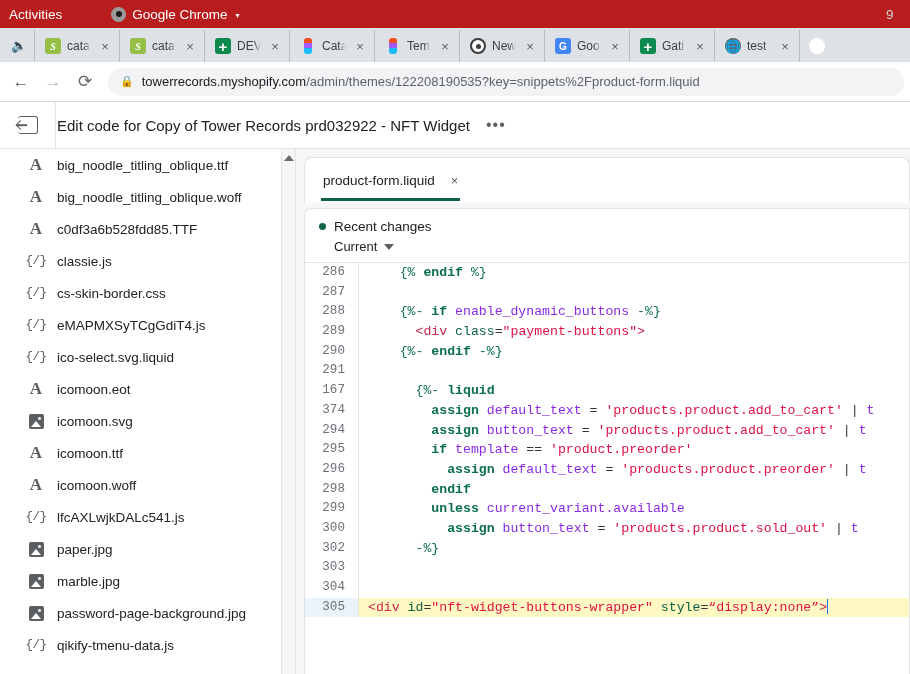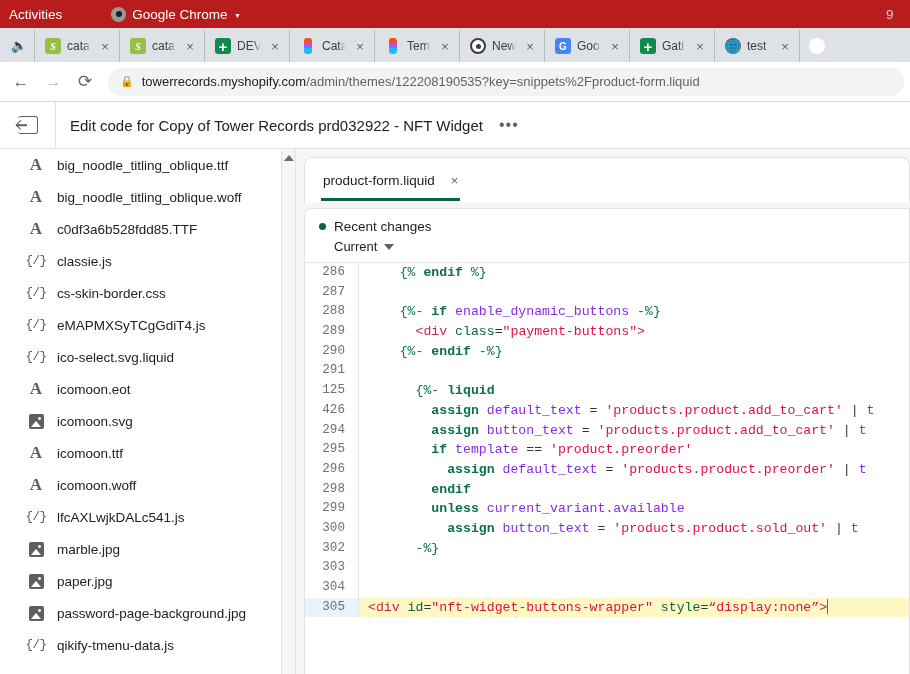--- a/index.html
+++ b/index.html
@@ -177,21 +177,21 @@
     width: 11px; height: 1.6px; background: #5c5f62; transform: translateY(-50%);
   }
   .back-icon::after {
     content: ""; position: absolute; left: -1px; top: 50%;
     width: 6px; height: 6px;
     border-left: 1.6px solid #5c5f62; border-bottom: 1.6px solid #5c5f62;
     transform: translateY(-50%) rotate(45deg);
   }
   .admin-title {
     font-size: 15px; color: #202223;
-    margin-left: 14px;
+    margin-left: 1px;
   }
   .admin-more {
     margin-left: 16px; font-size: 16px; color: #5c5f62;
     letter-spacing: 1px;
   }
 
   
   .main {
     display: flex;
     width: 910px; height: 527px;
@@ -512,27 +512,27 @@
         <div class="file-row">
           <span class="ficon">
             <span class="ficon-code">{/}</span>
           </span>
           <span class="fname">lfcAXLwjkDALc541.js</span>
         </div>
         <div class="file-row">
           <span class="ficon">
             <span class="ficon-img"></span>
           </span>
+          <span class="fname">paper.jpg</span>
+        </div>
+        <div class="file-row">
+          <span class="ficon">
+            <span class="ficon-img"></span>
+          </span>
           <span class="fname">marble.jpg</span>
-        </div>
-        <div class="file-row">
-          <span class="ficon">
-            <span class="ficon-img"></span>
-          </span>
-          <span class="fname">paper.jpg</span>
         </div>
         <div class="file-row">
           <span class="ficon">
             <span class="ficon-img"></span>
           </span>
           <span class="fname">password-page-background.jpg</span>
         </div>
         <div class="file-row">
           <span class="ficon">
             <span class="ficon-code">{/}</span>
@@ -565,22 +565,22 @@
         </div>
       </div>
 
       <div class="code" id="code-area">
           <div class="code-line"><div class="gutter">286</div><div class="ctext"><span class="tk-plain">    </span><span class="tk-liq">{% </span><span class="tk-kw">endif</span><span class="tk-liq"> %}</span></div></div>
           <div class="code-line"><div class="gutter">287</div><div class="ctext"></div></div>
           <div class="code-line"><div class="gutter">288</div><div class="ctext"><span class="tk-plain">    </span><span class="tk-liq">{%- </span><span class="tk-kw">if</span><span class="tk-plain"> </span><span class="tk-var">enable_dynamic_buttons</span><span class="tk-liq"> -%}</span></div></div>
           <div class="code-line"><div class="gutter">289</div><div class="ctext"><span class="tk-plain">      </span><span class="tk-tag">&lt;div </span><span class="tk-attr">class</span><span class="tk-op">=</span><span class="tk-str">"payment-buttons"</span><span class="tk-tag">&gt;</span></div></div>
           <div class="code-line"><div class="gutter">290</div><div class="ctext"><span class="tk-plain">    </span><span class="tk-liq">{%- </span><span class="tk-kw">endif</span><span class="tk-liq"> -%}</span></div></div>
           <div class="code-line"><div class="gutter">291</div><div class="ctext"></div></div>
-          <div class="code-line"><div class="gutter">125</div><div class="ctext"><span class="tk-plain">      </span><span class="tk-liq">{%- </span><span class="tk-kw">liquid</span></div></div>
-          <div class="code-line"><div class="gutter">426</div><div class="ctext"><span class="tk-plain">        </span><span class="tk-kw">assign</span><span class="tk-plain"> </span><span class="tk-var">default_text</span><span class="tk-op"> = </span><span class="tk-str">'products.product.add_to_cart'</span><span class="tk-op"> | </span><span class="tk-var">t</span></div></div>
+          <div class="code-line"><div class="gutter">167</div><div class="ctext"><span class="tk-plain">      </span><span class="tk-liq">{%- </span><span class="tk-kw">liquid</span></div></div>
+          <div class="code-line"><div class="gutter">374</div><div class="ctext"><span class="tk-plain">        </span><span class="tk-kw">assign</span><span class="tk-plain"> </span><span class="tk-var">default_text</span><span class="tk-op"> = </span><span class="tk-str">'products.product.add_to_cart'</span><span class="tk-op"> | </span><span class="tk-var">t</span></div></div>
           <div class="code-line"><div class="gutter">294</div><div class="ctext"><span class="tk-plain">        </span><span class="tk-kw">assign</span><span class="tk-plain"> </span><span class="tk-var">button_text</span><span class="tk-op"> = </span><span class="tk-str">'products.product.add_to_cart'</span><span class="tk-op"> | </span><span class="tk-var">t</span></div></div>
           <div class="code-line"><div class="gutter">295</div><div class="ctext"><span class="tk-plain">        </span><span class="tk-kw">if</span><span class="tk-plain"> </span><span class="tk-var">template</span><span class="tk-op"> == </span><span class="tk-str">'product.preorder'</span></div></div>
           <div class="code-line"><div class="gutter">296</div><div class="ctext"><span class="tk-plain">          </span><span class="tk-kw">assign</span><span class="tk-plain"> </span><span class="tk-var">default_text</span><span class="tk-op"> = </span><span class="tk-str">'products.product.preorder'</span><span class="tk-op"> | </span><span class="tk-var">t</span></div></div>
           <div class="code-line"><div class="gutter">298</div><div class="ctext"><span class="tk-plain">        </span><span class="tk-kw">endif</span></div></div>
           <div class="code-line"><div class="gutter">299</div><div class="ctext"><span class="tk-plain">        </span><span class="tk-kw">unless</span><span class="tk-plain"> </span><span class="tk-var">current_variant.available</span></div></div>
           <div class="code-line"><div class="gutter">300</div><div class="ctext"><span class="tk-plain">          </span><span class="tk-kw">assign</span><span class="tk-plain"> </span><span class="tk-var">button_text</span><span class="tk-op"> = </span><span class="tk-str">'products.product.sold_out'</span><span class="tk-op"> | </span><span class="tk-var">t</span></div></div>
           <div class="code-line"><div class="gutter">302</div><div class="ctext"><span class="tk-plain">      </span><span class="tk-liq">-%}</span></div></div>
           <div class="code-line"><div class="gutter">303</div><div class="ctext"></div></div>
           <div class="code-line"><div class="gutter">304</div><div class="ctext"></div></div>
           <div class="code-line active"><div class="gutter">305</div><div class="ctext"><span class="tk-tag">&lt;div </span><span class="tk-attr">id</span><span class="tk-op">=</span><span class="tk-str">"nft-widget-buttons-wrapper"</span><span class="tk-plain"> </span><span class="tk-attr">style</span><span class="tk-op">=</span><span class="tk-str">“display:none”</span><span class="tk-tag">&gt;</span><span class="caret-bar"></span></div></div>

